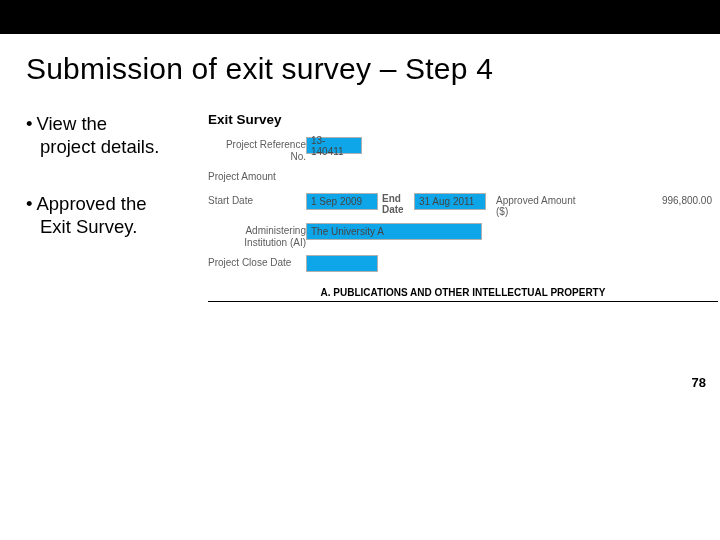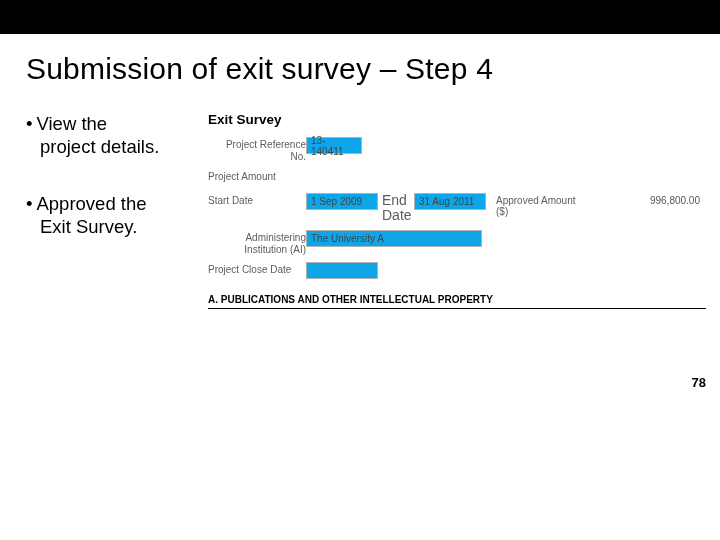--- a/index.html
+++ b/index.html
@@ -6,34 +6,34 @@
   html, body { width: 720px; height: 540px; background: #fff; font-family: Arial, Helvetica, sans-serif; position: relative; }
   .slide { width: 720px; height: 400px; position: relative; }
   .topbar { width: 100%; height: 34px; background: #000; }
   .title { font-size: 30px; color: #000; margin: 18px 0 0 26px; font-weight: 400; letter-spacing: 0.2px; }
   .content { display: flex; margin-top: 26px; }
   .bullets { width: 190px; padding-left: 26px; font-size: 18.5px; color: #000; line-height: 1.25; }
   .bullets .item { margin-bottom: 34px; }
   .bullets .marker { display: inline-block; margin-right: 4px; }
   .bullets .first { white-space: nowrap; }
   .bullets .rest { display: block; padding-left: 14px; }
-  .form-area { flex: 1; padding-left: 18px; padding-right: 14px; }
+  .form-area { flex: 1; padding-left: 18px; padding-right: 2px; }
   .form-title { font-weight: bold; font-size: 13.5px; margin-bottom: 10px; }
   .row { display: flex; align-items: flex-start; font-size: 10px; color: #5d5d5d; margin-bottom: 6px; min-height: 18px; }
   .lbl { width: 98px; flex-shrink: 0; line-height: 1.2; padding-top: 2px; }
   .lbl.two { white-space: normal; text-align: right; }
   .field { border: 1px solid #b0b0b0; background: #0ea5e9; height: 17px; padding: 1px 4px; color: #444; font-size: 10px; display: flex; align-items: center; }
   .field.w1 { width: 56px; }
   .field.w2 { width: 176px; }
   .field.date { width: 72px; }
   .field.long { width: 176px; }
-  .mid-lbl { width: 36px; flex-shrink: 0; font-size: 14px; color: #5d5d5d; line-height: 1.1; padding: 0 4px; }
+  .mid-lbl { width: 36px; flex-shrink: 0; font-size: 10px; color: #5d5d5d; line-height: 1.1; padding: 0 4px; font-weight: bold; }
   .amt-lbl { width: 96px; flex-shrink: 0; font-size: 10px; color: #5d5d5d; padding-left: 10px; padding-top: 2px; }
   .amt-val { flex: 1; text-align: right; font-size: 10px; color: #555; padding-top: 2px; padding-right: 6px; }
-  .section-head { font-weight: bold; font-size: 10px; margin-top: 14px; padding-bottom: 3px; color: #000; }
+  .section-head { font-weight: bold; font-size: 10px; text-align: center; margin-top: 14px; padding-bottom: 3px; color: #000; }
   .hr { height: 1px; background: #000; width: 100%; }
   .pagenum { position: absolute; right: 14px; bottom: 10px; font-size: 13px; font-weight: bold; color: #000; }
 </style>
 </head>
 <body>
 <div class="slide">
 
 <div class="topbar"></div>
 
 <h1 class="title">Submission of exit survey – Step 4</h1>

